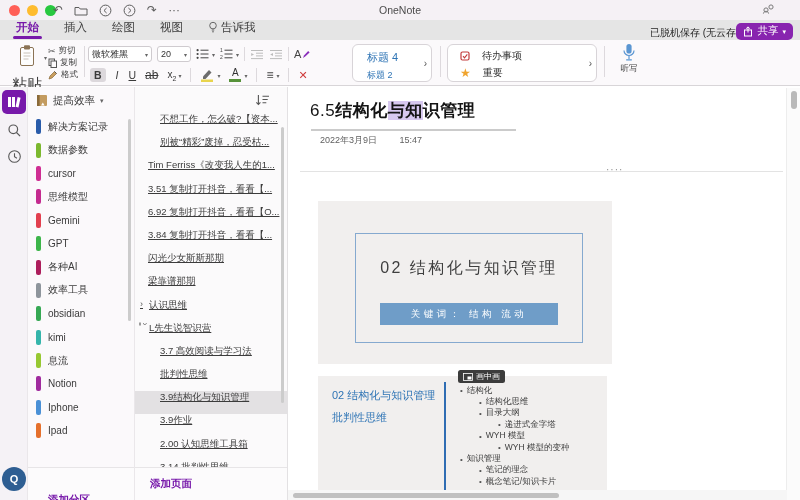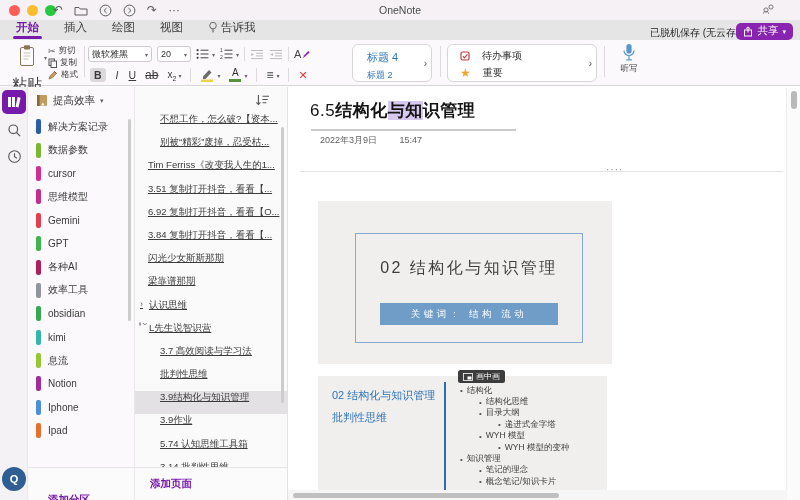--- a/index.html
+++ b/index.html
@@ -466,21 +466,21 @@
           <div class="page-row ind">
             <span>批判性思维</span>
           </div>
           <div class="page-row ind selected">
             <span>3.9结构化与知识管理</span>
           </div>
           <div class="page-row ind">
             <span>3.9作业</span>
           </div>
           <div class="page-row ind">
-            <span>5.74 认知思维工具箱</span>
+            <span>2.00 认知思维工具箱</span>
           </div>
           <div class="page-row ind">
             <span>3.14 批判性思维</span>
           </div>
         </div>
       <div class="pages-scroll"></div>
       <div class="panel-footer">
         <span class="footer-link">添加页面</span>
       </div>
     </div>

